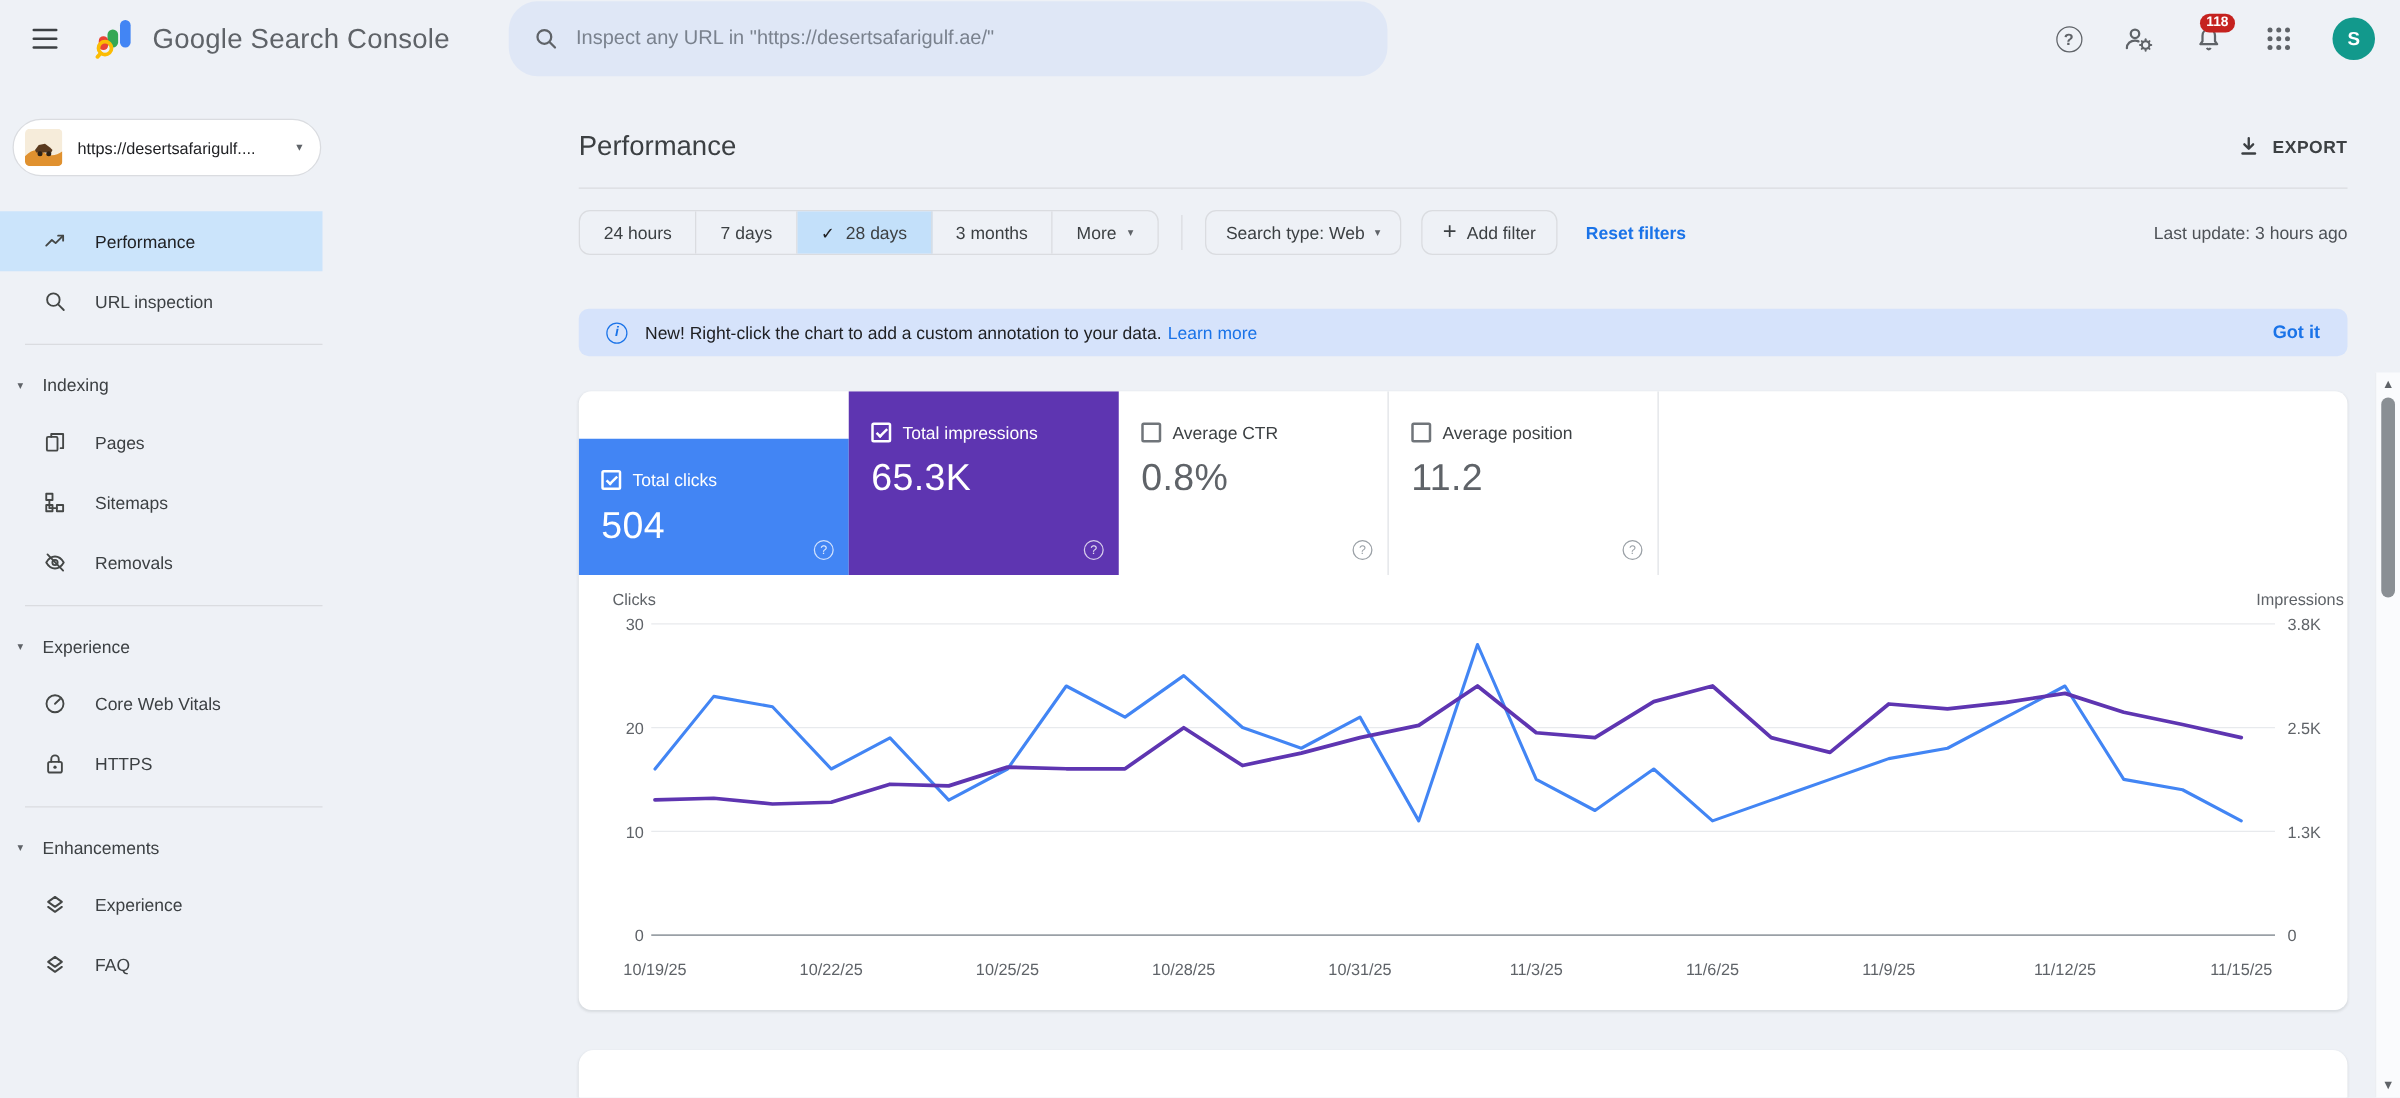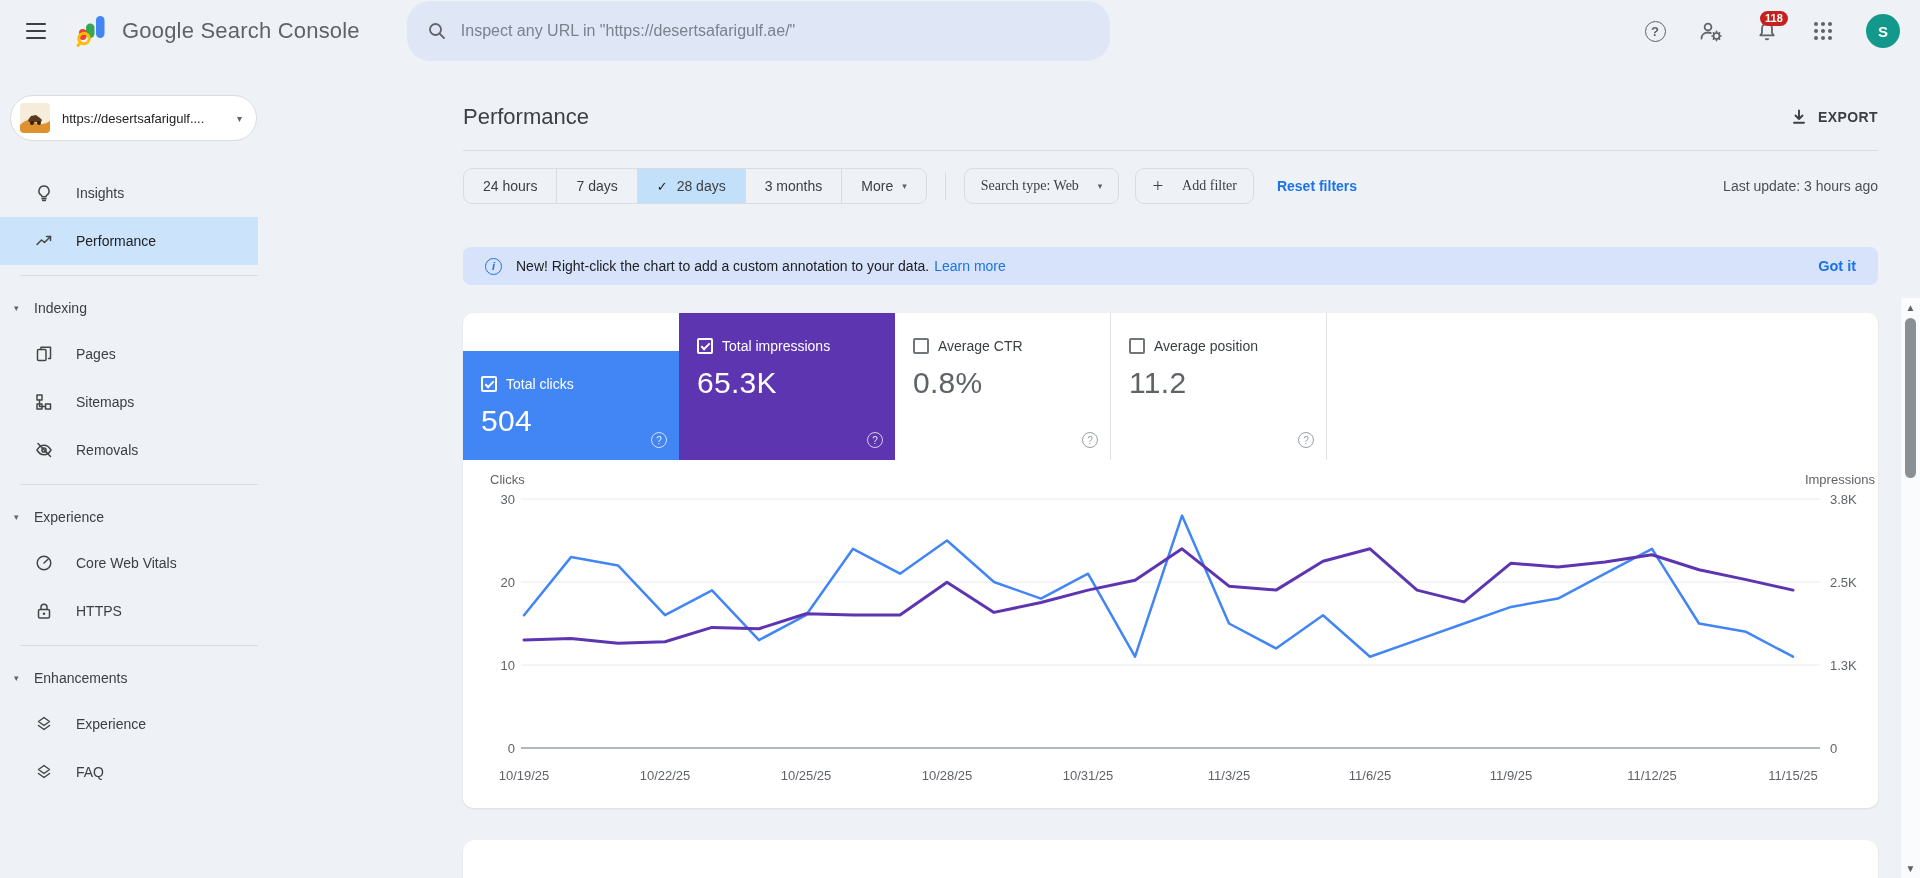--- a/index.html
+++ b/index.html
@@ -49,21 +49,21 @@
   .title-divider { border-bottom:1px solid #dadce0; margin-top:20px; }
 
   .filter-row { margin-top:17px; display:flex; align-items:center; height:36px; }
   .seg-group { display:flex; border:1px solid #dadce0; border-radius:9px; overflow:hidden; height:36px; }
   .seg { padding:0 19px; display:flex; align-items:center; font-size:14px; color:#3c4043; border-right:1px solid #dadce0; cursor:pointer; gap:9px; }
   .seg:last-child { border-right:none; }
   .seg.sel { background:#c3e0fa; }
   .seg .chk { font-size:13px; color:#202124; }
   .seg .caret, .chip .caret { font-size:9px; color:#5f6368; }
   .vsep { width:1px; height:28px; background:#dadce0; margin:0 18px; }
-  .chip { height:36px; border:1px solid #dadce0; border-radius:9px; display:flex; align-items:center; padding:0 16px; font-size:14px; color:#3c4043; cursor:pointer; gap:19px;font-family:Liberation Serif, serif; }
+  .chip { height:36px; border:1px solid #dadce0; border-radius:9px; display:flex; align-items:center; padding:0 16px; font-size:14px; color:#3c4043; cursor:pointer; gap:8px; }
   .chip + .chip { margin-left:16px; }
   .plus { font-size:19px; font-weight:400; color:#3c4043; }
   .reset-link { color:#1a73e8; font-size:14px; font-weight:700; margin-left:23px; cursor:pointer; }
   .last-update { margin-left:auto; font-size:14px; color:#4d5156; }
 
   .banner { margin-top:43px; height:38px; background:#d6e3fb; border-radius:8px; display:flex; align-items:center; padding:0 22px; }
   .info-circ { width:17px; height:17px; border:1.7px solid #1a73e8; border-radius:50%; color:#1a73e8; font-size:11px; font-weight:700; display:flex; align-items:center; justify-content:center; flex:0 0 17px; font-style:italic; }
   .banner-text { font-size:14px; color:#202124; margin-left:14px; }
   .banner-link { color:#1a73e8; margin-left:5px; font-size:14px; cursor:pointer; }
   .gotit { margin-left:auto; color:#1a73e8; font-size:14.5px; font-weight:700; cursor:pointer; }
@@ -180,34 +180,33 @@
           <path d="M8 17l3-4 5-1 4 3 2 2-1 2H9z" fill="#5a3a1e"></path>
           <circle cx="12" cy="20" r="2" fill="#2e2217"></circle>
             <circle cx="19" cy="20" r="2" fill="#2e2217"></circle>
         </svg>
       </span>
       <span class="prop-label">https://desertsafarigulf....</span>
       <span class="prop-caret">▾</span>
     </div>
 
     <nav class="nav">
-      <div class="nav-item">
-        <svg class="ic nicon" viewBox="0 0 20 20">
-          <path d="M10 3a5 5 0 0 1 2.9 9.1c-.55.4-.9 1-.9 1.65H8c0-.65-.35-1.25-.9-1.65A5 5 0 0 1 10 3z"></path>
-          <line x1="8" y1="15.8" x2="12" y2="15.8"></line>
-            <line x1="8.7" y1="17.6" x2="11.3" y2="17.6"></line>
-        </svg>
-        <span>Insights</span>
-      </div>
       <div class="nav-item sel">
         <svg class="ic nicon" viewBox="0 0 20 20">
           <polyline points="3,13.5 7.5,9 10.5,11.5 16.5,5.5"></polyline>
             <polyline points="12.5,5.5 16.5,5.5 16.5,9.5"></polyline>
         </svg>
         <span>Performance</span>
+      </div>
+      <div class="nav-item">
+        <svg class="ic nicon" viewBox="0 0 20 20">
+          <circle cx="8.7" cy="8.7" r="5"></circle>
+            <line x1="12.5" y1="12.5" x2="17" y2="17"></line>
+        </svg>
+        <span>URL inspection</span>
       </div>
 
       <div class="sdivider"></div>
 
       <div class="sec-head">
         <span class="caret">▾</span>
         <span class="sec-label">Indexing</span>
       </div>
       <div class="nav-item">
         <svg class="ic nicon" viewBox="0 0 20 20">

